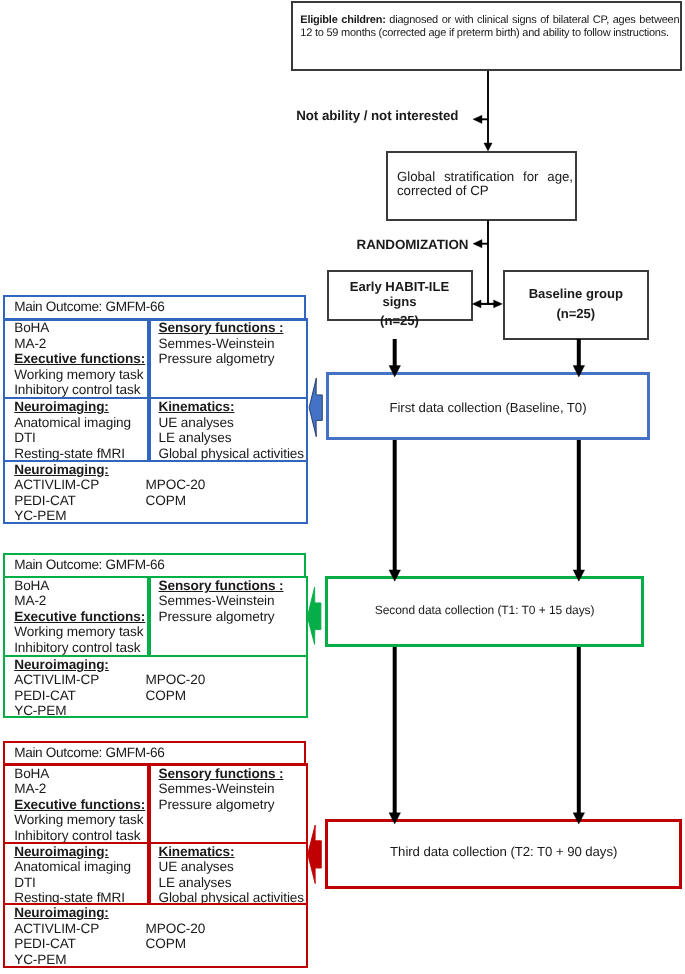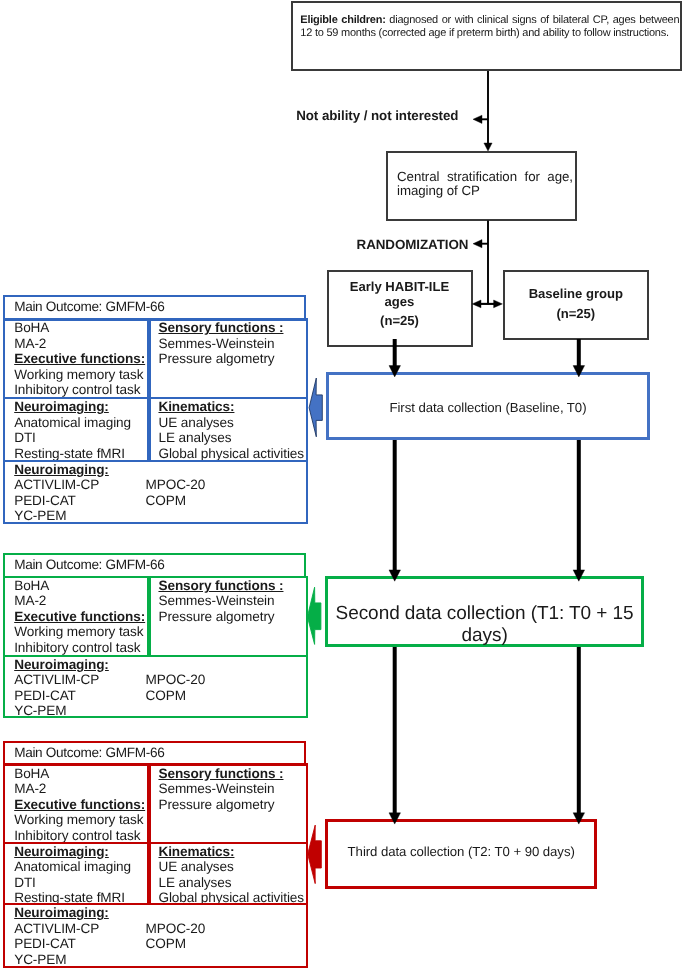--- a/index.html
+++ b/index.html
@@ -64,51 +64,51 @@
 <div class="abs mbox" style="left:291px;top:1px;width:391px;height:70px;">
   <div class="abs" style="left:7.3px;top:10.5px;width:379px;font-size:11px;line-height:13.6px;text-align:justify;letter-spacing:-0.235px;">
     <b>Eligible children:</b><span> diagnosed or with clinical signs of bilateral CP, ages between 12 to 59 months (corrected age if preterm birth) and ability to follow instructions.</span>
   </div>
 </div>
 
 <div class="label" style="left:296.2px;top:108.2px;font-size:13.35px;font-weight:bold;line-height:16px;letter-spacing:-0.06px;">Not ability / not interested</div>
 
 <div class="abs mbox" style="left:386px;top:151px;width:191px;height:70px;">
   <div class="abs" style="left:9px;top:17.2px;width:176px;font-size:13.3px;line-height:13.6px;letter-spacing:-0.06px;">
-    <div style="text-align:justify;text-align-last:justify;white-space:normal;">Central stratification for age,</div>
-    <div>imaging of CP</div>
+    <div style="text-align:justify;text-align-last:justify;white-space:normal;">Global stratification for age,</div>
+    <div>corrected of CP</div>
   </div>
 </div>
 
 <div class="label" style="left:356.6px;top:236.8px;font-size:13.4px;font-weight:bold;line-height:16px;letter-spacing:-0.08px;">RANDOMIZATION</div>
 
-<div class="abs mbox" style="left:326.5px;top:269.8px;width:146px;height:77px;">
+<div class="abs mbox" style="left:326.5px;top:269.8px;width:146px;height:51px;">
   <div class="abs" style="left:0;top:8.5px;width:100%;text-align:center;font-size:13.1px;font-weight:bold;line-height:14.6px;letter-spacing:-0.02px;">
     <div>Early HABIT-ILE</div>
-    <div>ages</div>
+    <div>signs</div>
     <div style="margin-top:4.3px;">(n=25)</div>
   </div>
 </div>
 
 <div class="abs mbox" style="left:502.8px;top:269.8px;width:146px;height:70.5px;">
   <div class="abs" style="left:0;top:15.6px;width:100%;text-align:center;font-size:13.1px;font-weight:bold;line-height:14.6px;letter-spacing:-0.02px;">
     <div>Baseline group</div>
     <div style="margin-top:5.3px;">(n=25)</div>
   </div>
 </div>
 
 <div class="abs" style="left:325.6px;top:371.8px;width:324.8px;height:68.4px;border:3.2px solid #4472c4;background:#fff;">
   <div class="abs" style="left:0;top:25.1px;width:100%;text-align:center;font-size:13.2px;letter-spacing:-0.06px;">First data collection (Baseline, T0)</div>
 </div>
 
 <div class="abs" style="left:325.1px;top:576px;width:319px;height:70.8px;border:3.2px solid #05ae47;background:#fff;">
-  <div class="abs" style="left:0;top:23.9px;width:100%;text-align:center;font-size:19px;letter-spacing:-0.06px;">Second data collection (T1: T0 + 15 days)</div>
-</div>
-
-<div class="abs" style="left:325.2px;top:819px;width:272px;height:70px;border:3.2px solid #c00000;background:#fff;">
+  <div class="abs" style="left:0;top:23.9px;width:100%;text-align:center;font-size:12px;letter-spacing:-0.06px;">Second data collection (T1: T0 + 15 days)</div>
+</div>
+
+<div class="abs" style="left:325.2px;top:819px;width:357px;height:70px;border:3.2px solid #c00000;background:#fff;">
   <div class="abs" style="left:0;top:21.9px;width:100%;text-align:center;font-size:13.2px;letter-spacing:-0.06px;">Third data collection (T2: T0 + 90 days)</div>
 </div>
 
 <div class="abs panel" style="left:2.7px;top:294.8px;width:305px;height:229.7px;">
   <div class="cell" style="left:0;top:0.0px;width:303.5px;height:25.9px;border:2.5px solid #3166be;">
     <div class="ln" style="left:9.5px;top:2.5px;letter-spacing:-0.33px;">Main Outcome: GMFM-66</div>
   </div>
   <div class="cell" style="left:0;top:23.4px;width:146.7px;height:81.1px;border:2.5px solid #3166be;">
     <div class="ln" style="left:9.5px;top:0.3px;">BoHA</div>
     <div class="ln" style="left:9.5px;top:15.8px;">MA-2</div>

